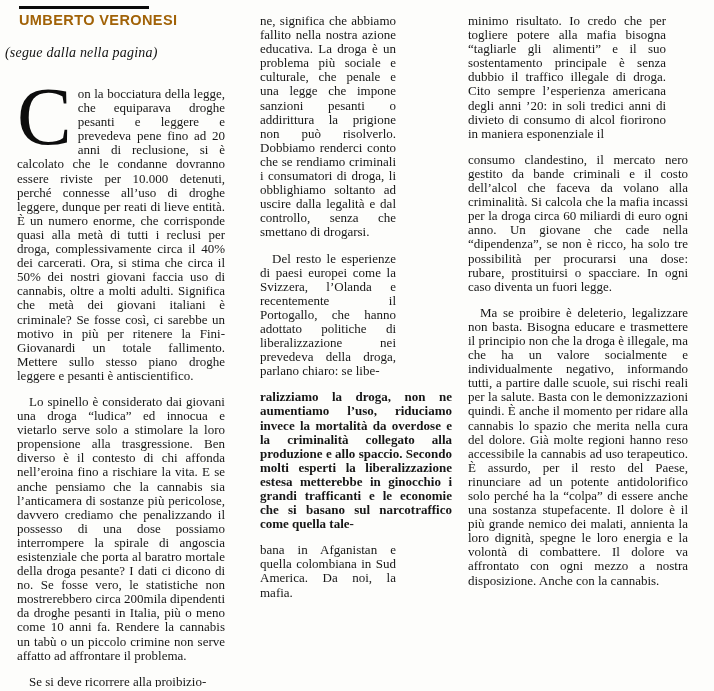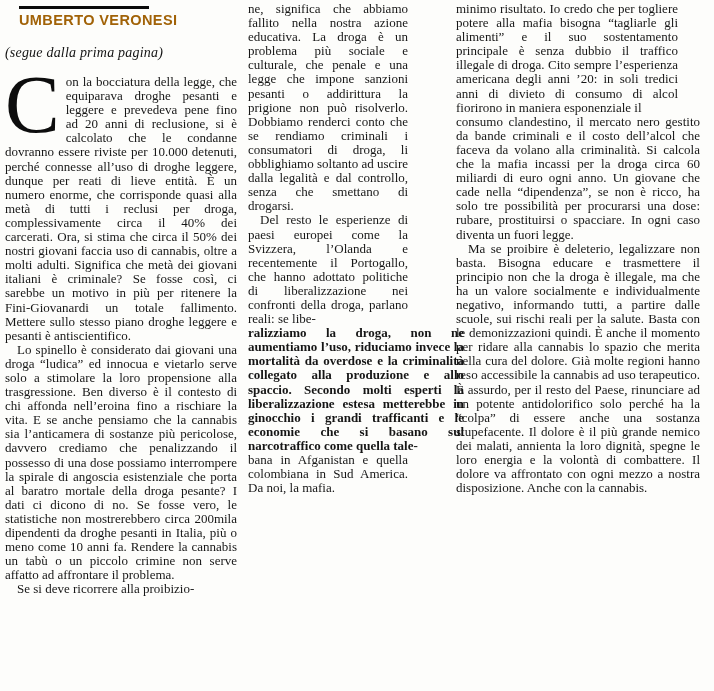--- a/index.html
+++ b/index.html
@@ -45,21 +45,21 @@
     letter-spacing: 0.2px;
     color: #131313;
     white-space: nowrap;
   }
   .body-text {
     font-size: 13px;
     line-height: 14.1px;
     text-align: justify;
     color: #161616;
   }
-  .body-text p { margin: 0; }
+  .body-text p { margin: 12px; }
   .body-text p.indent { text-indent: 12px; }
   .col {
     position: absolute;
     overflow: hidden;
   }
   .col1 {
     left: 5px;
     top: 75px;
     width: 232px;
     height: 612px;
@@ -90,32 +90,32 @@
     color: #0d0d0d;
   }
 </style>
 </head>
 <body>
 
 <div class="page">
 
   <div class="masthead-rule"></div>
   <div class="author-kicker">UMBERTO VERONESI</div>
-  <div class="continuation-note">(segue dalla prima pagina)</div>
+  <div class="continuation-note">(segue dalla nella pagina)</div>
 
   <div class="col col1 body-text">
     <p><span class="dropcap">C</span><span>on la bocciatura della legge, che equiparava droghe pesanti e leggere e prevedeva pene fino ad 20 anni di reclusione, si è calcolato che le condanne dovranno essere riviste per 10.000 detenuti, perché connesse all’uso di droghe leggere, dunque per reati di lieve entità. È un numero enorme, che corrisponde quasi alla metà di tutti i reclusi per droga, complessivamente circa il 40% dei carcerati. Ora, si stima che circa il 50% dei nostri giovani faccia uso di cannabis, oltre a molti adulti. Significa che metà dei giovani italiani è criminale? Se fosse così, ci sarebbe un motivo in più per ritenere la Fini-Giovanardi un totale fallimento. Mettere sullo stesso piano droghe leggere e pesanti è antiscientifico.</span></p>
     <p class="indent">Lo spinello è considerato dai giovani una droga “ludica” ed innocua e vietarlo serve solo a stimolare la loro propensione alla trasgressione. Ben diverso è il contesto di chi affonda nell’eroina fino a rischiare la vita. E se anche pensiamo che la cannabis sia l’anticamera di sostanze più pericolose, davvero crediamo che penalizzando il possesso di una dose possiamo interrompere la spirale di angoscia esistenziale che porta al baratro mortale della droga pesante? I dati ci dicono di no. Se fosse vero, le statistiche non mostrerebbero circa 200mila dipendenti da droghe pesanti in Italia, più o meno come 10 anni fa. Rendere la cannabis un tabù o un piccolo crimine non serve affatto ad affrontare il problema.</p>
     <p class="indent">Se si deve ricorrere alla proibizio-</p>
   </div>
 
   <div class="col col2 body-text">
     <div class="seg-narrow2">
       <p>ne, significa che abbiamo fallito nella nostra azione educativa. La droga è un problema più sociale e culturale, che penale e una legge che impone sanzioni pesanti o addirittura la prigione non può risolverlo. Dobbiamo renderci conto che se rendiamo criminali i consumatori di droga, li obblighiamo soltanto ad uscire dalla legalità e dal controllo, senza che smettano di drogarsi.</p>
-      <p class="indent">Del resto le esperienze di paesi europei come la Svizzera, l’Olanda e recentemente il Portogallo, che hanno adottato politiche di liberalizzazione nei confronti della droga, parlano reali: se libe-</p>
+      <p class="indent">Del resto le esperienze di paesi europei come la Svizzera, l’Olanda e recentemente il Portogallo, che hanno adottato politiche di liberalizzazione nei prevedeva della droga, parlano chiaro: se libe-</p>
     </div>
     <div class="seg-wide2">
       <p>ralizziamo la droga, non ne aumentiamo l’uso, riduciamo invece la mortalità da overdose e la criminalità collegato alla produzione e allo spaccio. Secondo molti esperti la liberalizzazione estesa metterebbe in ginocchio i grandi trafficanti e le economie che si basano sul narcotraffico come quella tale-</p>
     </div>
     <div class="seg-narrow2">
       <p>bana in Afganistan e quella colombiana in Sud America. Da noi, la mafia.</p>
     </div>
   </div>
 
   <div class="col col3 body-text">

